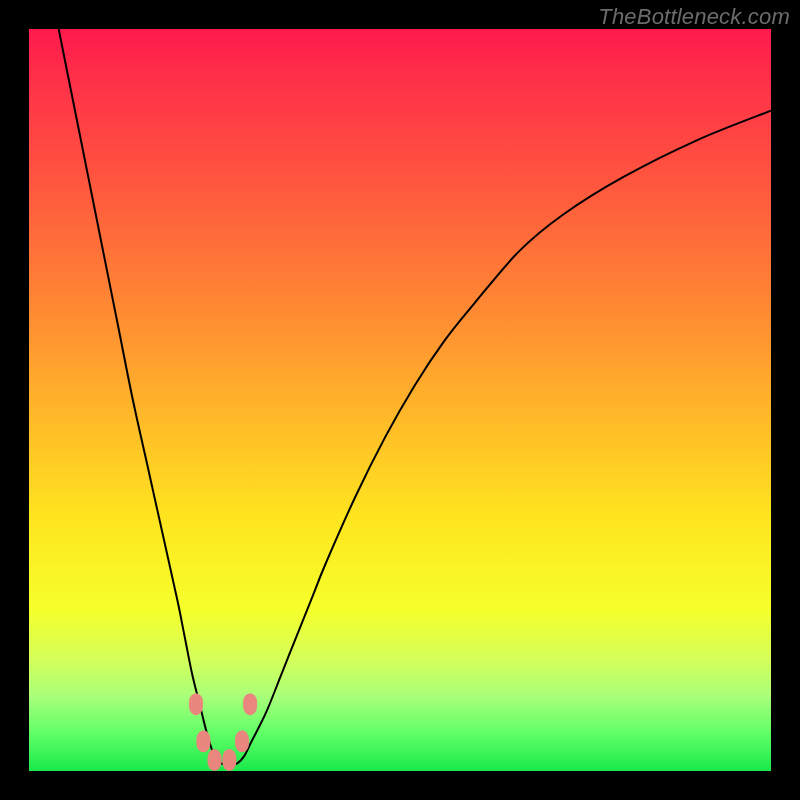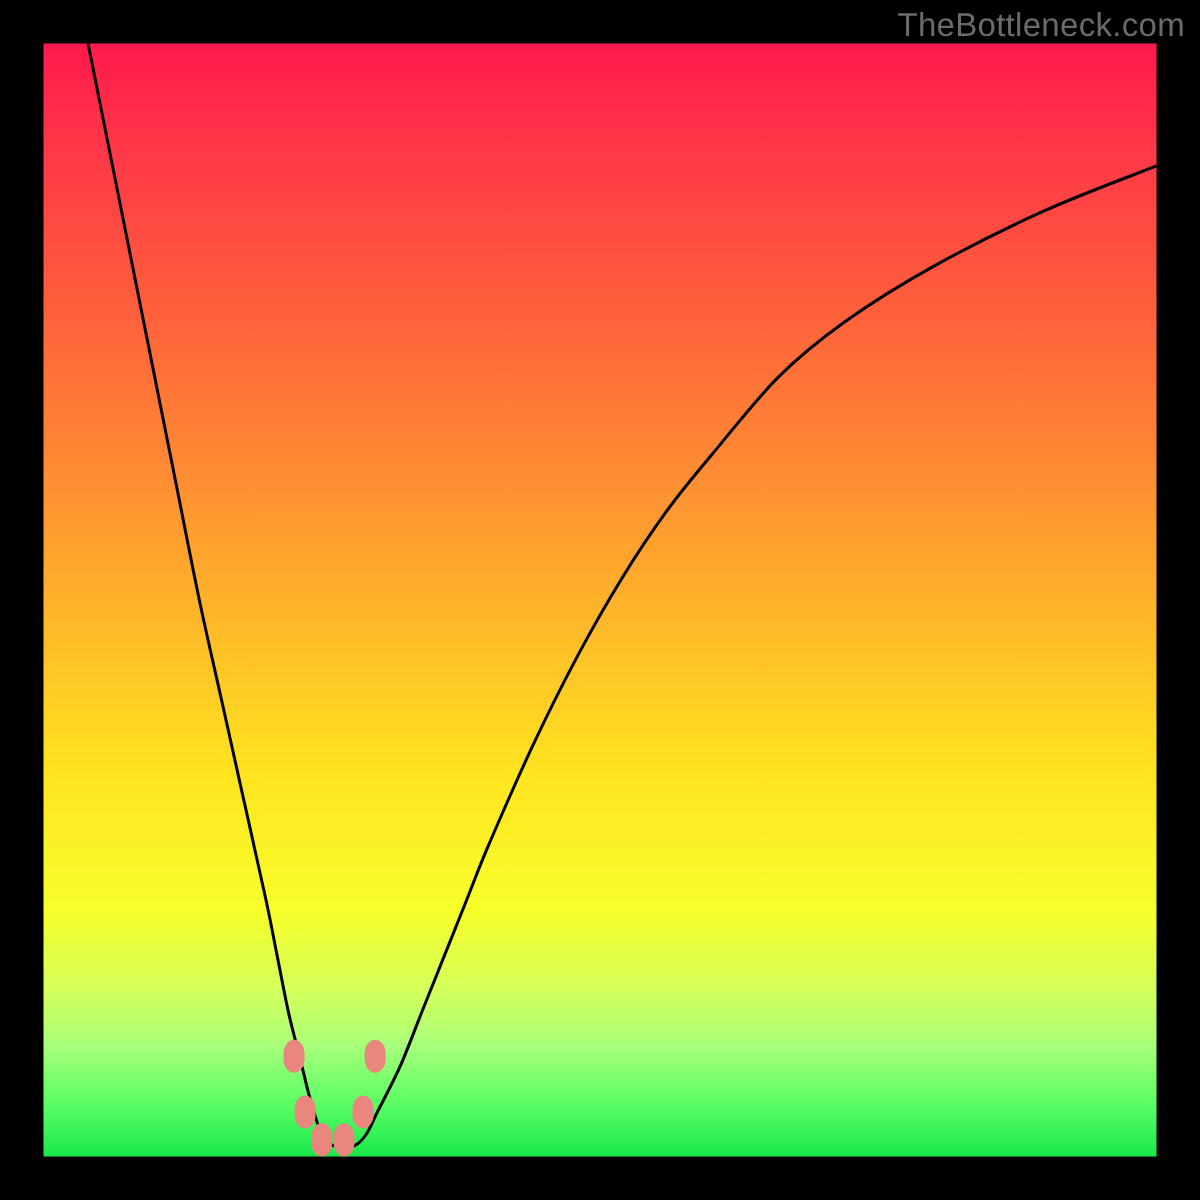--- a/index.html
+++ b/index.html
@@ -41,20 +41,21 @@
   }
   .watermark {
     position: absolute;
     top: 4px;
     right: 10px;
     color: #6b6b6b;
     font-size: 22px;
     font-weight: 500;
     letter-spacing: 0.2px;
     user-select: none;
+    font-style: italic;
   }
   svg.curve {
     position: absolute;
     left: 0; top: 0;
     width: 742px; height: 742px;
     overflow: visible;
   }
   .curve path.main {
     fill: none;
     stroke: #000;

